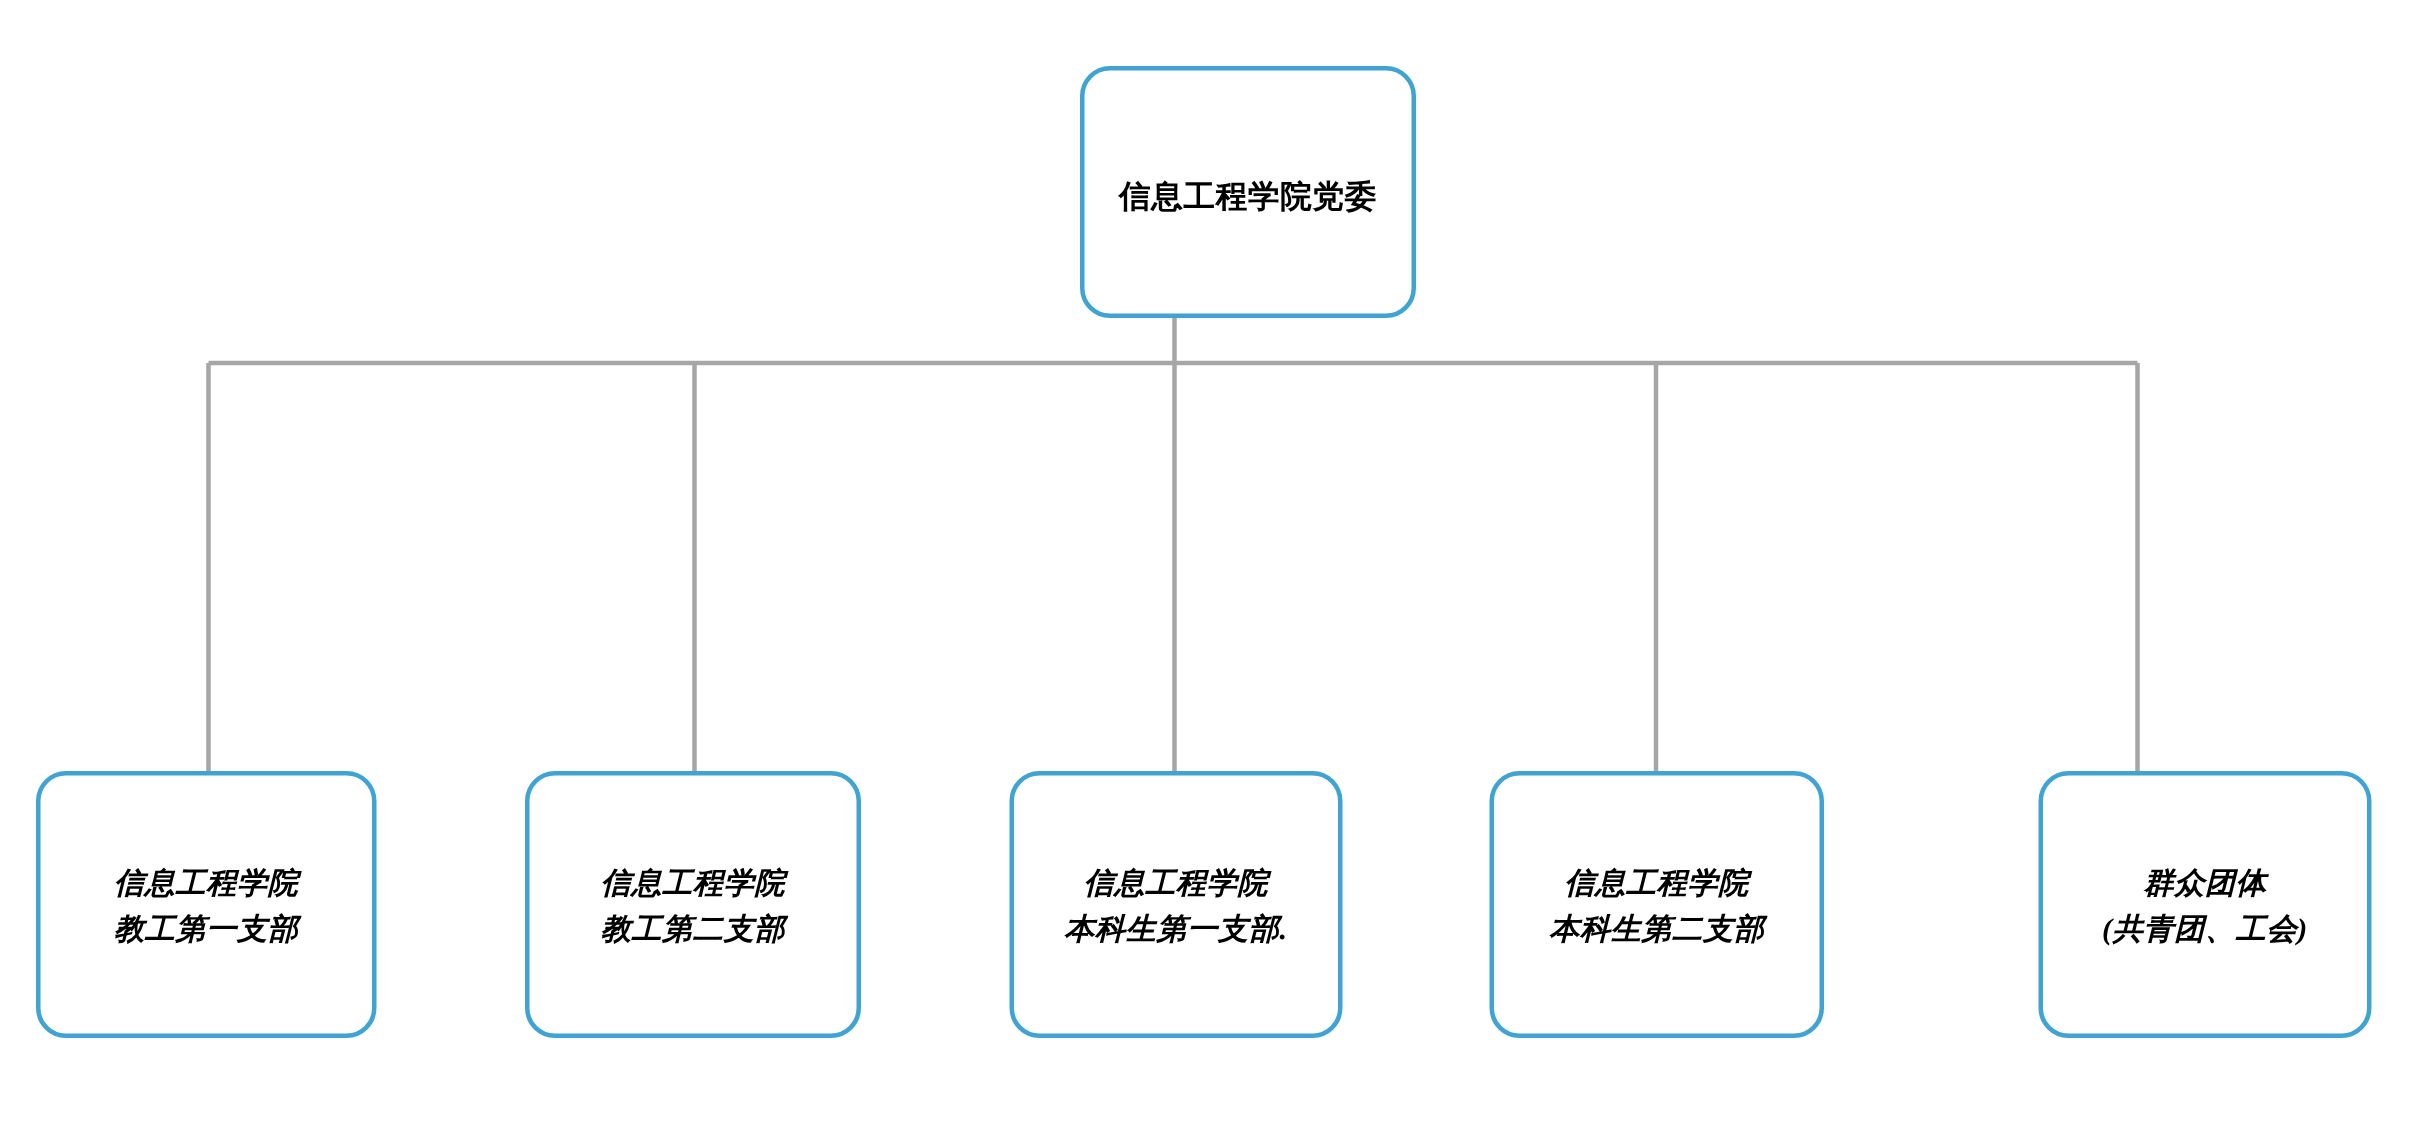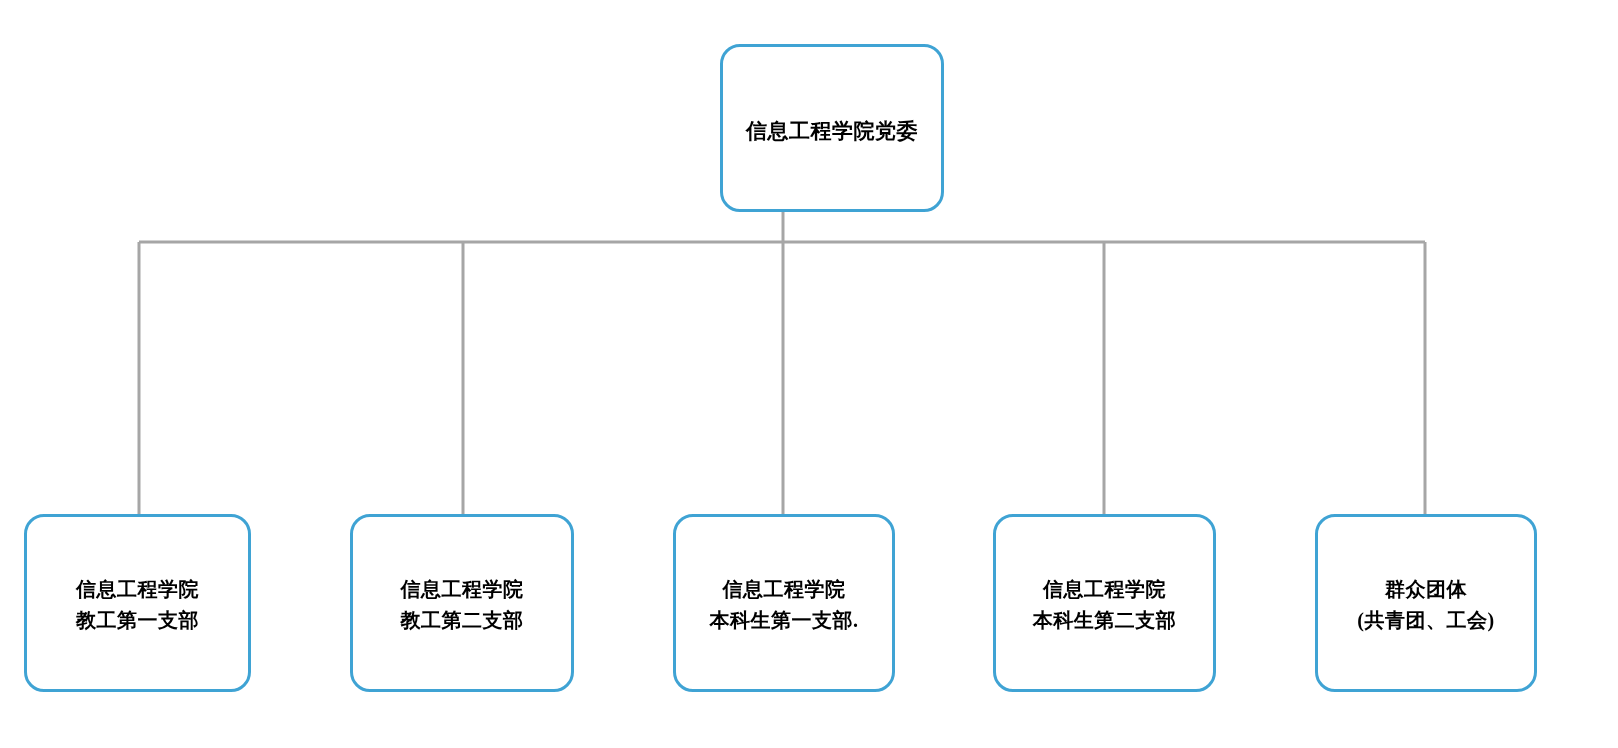--- a/index.html
+++ b/index.html
@@ -73,20 +73,21 @@
   
   .node-leaf {
     top: 514px;
     height: 178px;
     border-radius: 20px;
   }
   .node-leaf .node-label {
     font-size: 20px;
     line-height: 1.55;
     transform: translateY(2px);
+    font-style: italic;
   }
 
   #node-leaf-0 { left: 24px;   width: 227px; }
   #node-leaf-1 { left: 350px;  width: 224px; }
   #node-leaf-2 { left: 673px;  width: 222px; }
   #node-leaf-3 { left: 993px;  width: 223px; }
   #node-leaf-4 { left: 1315px; width: 222px; }
 </style>
 </head>
 <body>
@@ -122,18 +123,18 @@
   <div class="node node-leaf" id="node-leaf-2" style="border-color: rgb(63, 163, 212); left: 673px; top: 514px; width: 222px; height: 178px; background: rgb(255, 255, 255); color: rgb(0, 0, 0);">
     <span class="node-label">信息工程学院
 本科生第一支部.</span>
   </div>
 
   <div class="node node-leaf" id="node-leaf-3" style="border-color: rgb(63, 163, 212); left: 993px; top: 514px; width: 223px; height: 178px; background: rgb(255, 255, 255); color: rgb(0, 0, 0);">
     <span class="node-label">信息工程学院
 本科生第二支部</span>
   </div>
 
-  <div class="node node-leaf" id="node-leaf-4" style="border-color: rgb(63, 163, 212); left: 1315px; top: 514px; width: 222px; height: 178px; background: rgb(255, 255, 255); color: rgb(0, 0, 0);">
+  <div class="node node-leaf" id="node-leaf-4" style="border-color: rgb(63, 163, 212); left: 1359px; top: 514px; width: 222px; height: 178px; background: rgb(255, 255, 255); color: rgb(0, 0, 0);">
     <span class="node-label">群众团体
 (共青团、工会)</span>
   </div>
 
 </div>
 
 </body></html>

